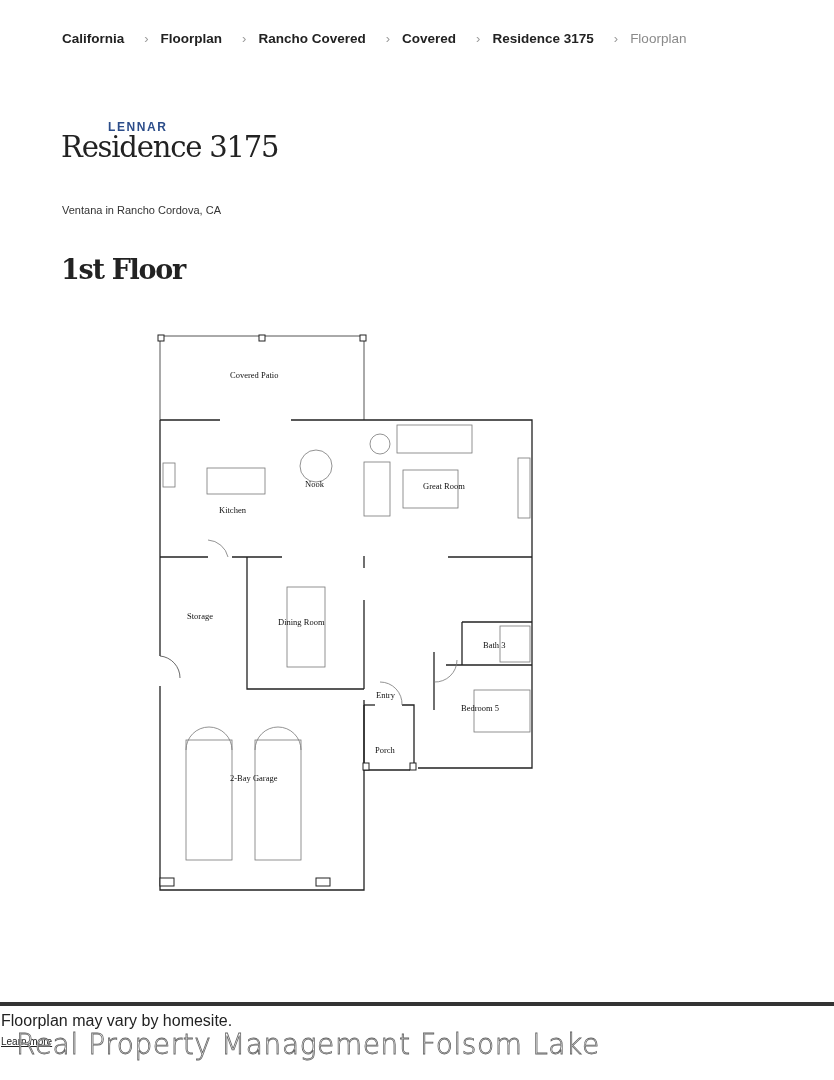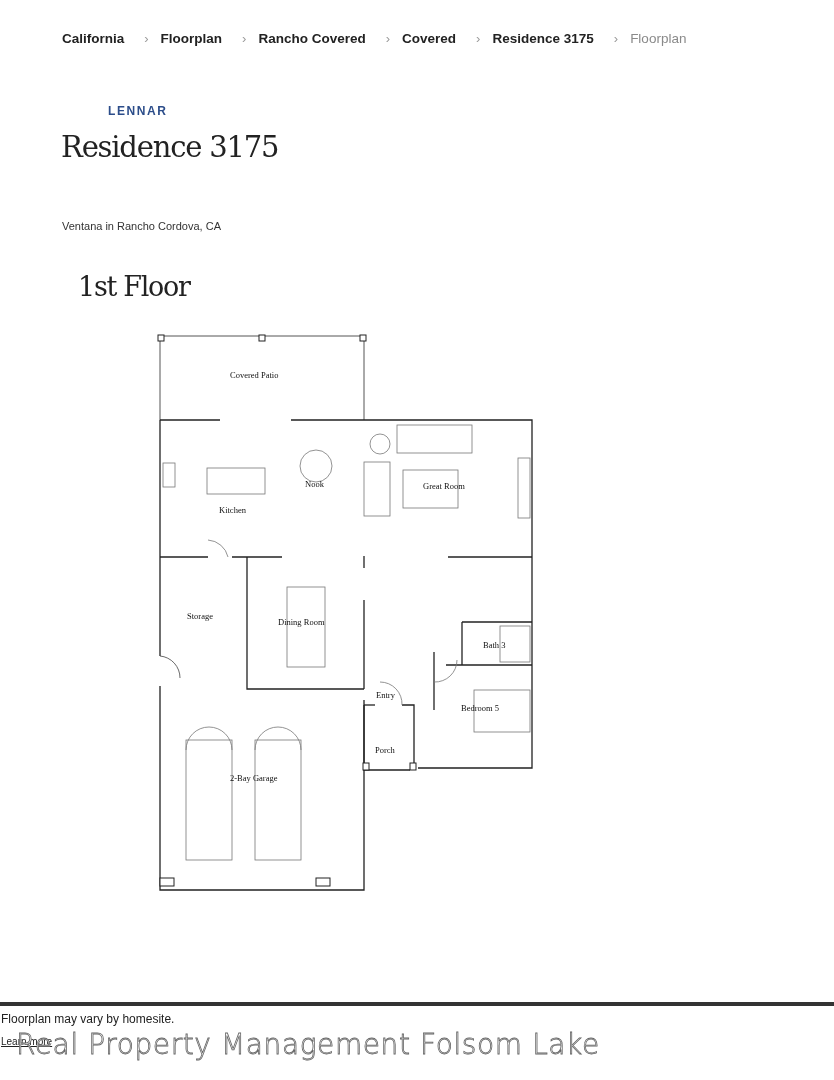--- a/index.html
+++ b/index.html
@@ -1,28 +1,28 @@
 <!DOCTYPE html>
 <html><head>
 <meta charset="utf-8">
 <style>
   html, body { margin: 0; padding: 0; background: #ffffff; }
   body { width: 834px; height: 1080px; position: relative; overflow: hidden; font-family: "Liberation Sans", sans-serif; color: #1a1a1a; }
   .breadcrumb { position: absolute; top: 31px; left: 62px; display: flex; align-items: center; font-size: 13.5px; font-weight: bold; color: #222; white-space: nowrap; }
   .crumb { cursor: pointer; color: #222; text-decoration: none; }
   .crumb.current { color: #8a8a8a; font-weight: normal; cursor: default; }
   .sep { color: #9a9a9a; font-weight: normal; margin: 0 12px 0 20px; font-size: 13px; }
-  .brand { position: absolute; top: 104px; left: 62px; font-size: 12px; font-weight: bold; letter-spacing: 1.6px; color: #2c4d8a; padding-left: 46px; }
+  .brand { position: absolute; top: 120px; left: 62px; font-size: 12px; font-weight: bold; letter-spacing: 1.6px; color: #2c4d8a; padding-left: 46px; }
   .title { position: absolute; top: 130px; left: 61px; font-family: "DejaVu Serif", serif; font-size: 29px; letter-spacing: -1.2px; color: #222; }
-  .subtitle { position: absolute; top: 220px; left: 62px; font-size: 11px; color: #333; }
+  .subtitle { position: absolute; top: 204px; left: 62px; font-size: 11px; color: #333; }
   .floor-title { position: absolute; top: 254px; left: 61px; font-family: "DejaVu Serif", serif; font-size: 27px; letter-spacing: -1.3px; color: #222; }
   .plan { position: absolute; top: 325px; left: 150px; }
   .plan text { font-family: "Liberation Serif", serif; font-size: 8.5px; fill: #111; }
   .rule { position: absolute; top: 1002px; left: 0; width: 834px; height: 4px; background: #333; }
-  .disclaimer { position: absolute; top: 1012px; left: 1px; font-size: 12px; color: #222; }
+  .disclaimer { position: absolute; top: 1012px; left: 1px; font-size: 16px; color: #222; }
   .learn { position: absolute; top: 1036px; left: 1px; font-size: 10px; color: #222; text-decoration: underline; cursor: pointer; }
   .watermark { position: absolute; top: 1028px; left: 16px; font-size: 28px; color: #ffffff; -webkit-text-stroke: 0.8px #666; letter-spacing: 0.6px; font-family: "DejaVu Sans", sans-serif; font-weight: 300; }
 </style>
 </head>
 <body>
 
 <nav class="breadcrumb">
   <a class="crumb">California</a>
   <span class="sep">›</span>
   <a class="crumb">Floorplan</a>
@@ -32,21 +32,21 @@
   <a class="crumb">Covered</a>
   <span class="sep">›</span>
   <a class="crumb">Residence 3175</a>
   <span class="sep">›</span>
   <span class="crumb current">Floorplan</span>
 </nav>
 
 <div class="brand">LENNAR</div>
 <h1 class="title" style="margin:0;font-weight:normal;">Residence 3175</h1>
 <div class="subtitle">Ventana in Rancho Cordova, CA</div>
-<h2 class="floor-title" style="margin:17px;font-weight:normal;">1st Floor</h2>
+<h2 class="floor-title" style="margin:0;font-weight:bold;">1st Floor</h2>
 
 <svg class="plan" width="400" height="570" viewBox="150 325 400 570">
   <g fill="none" stroke="#222" stroke-width="1.3">
 
     <polyline points="160,420 160,336 364,336 364,420" stroke="#555" stroke-width="1"></polyline>
 
     <polyline points="160,420 220,420"></polyline>
       <polyline points="291,420 532,420 532,768 418,768"></polyline>
     <polyline points="160,420 160,556 160,890 364,890 364,700"></polyline>
 

